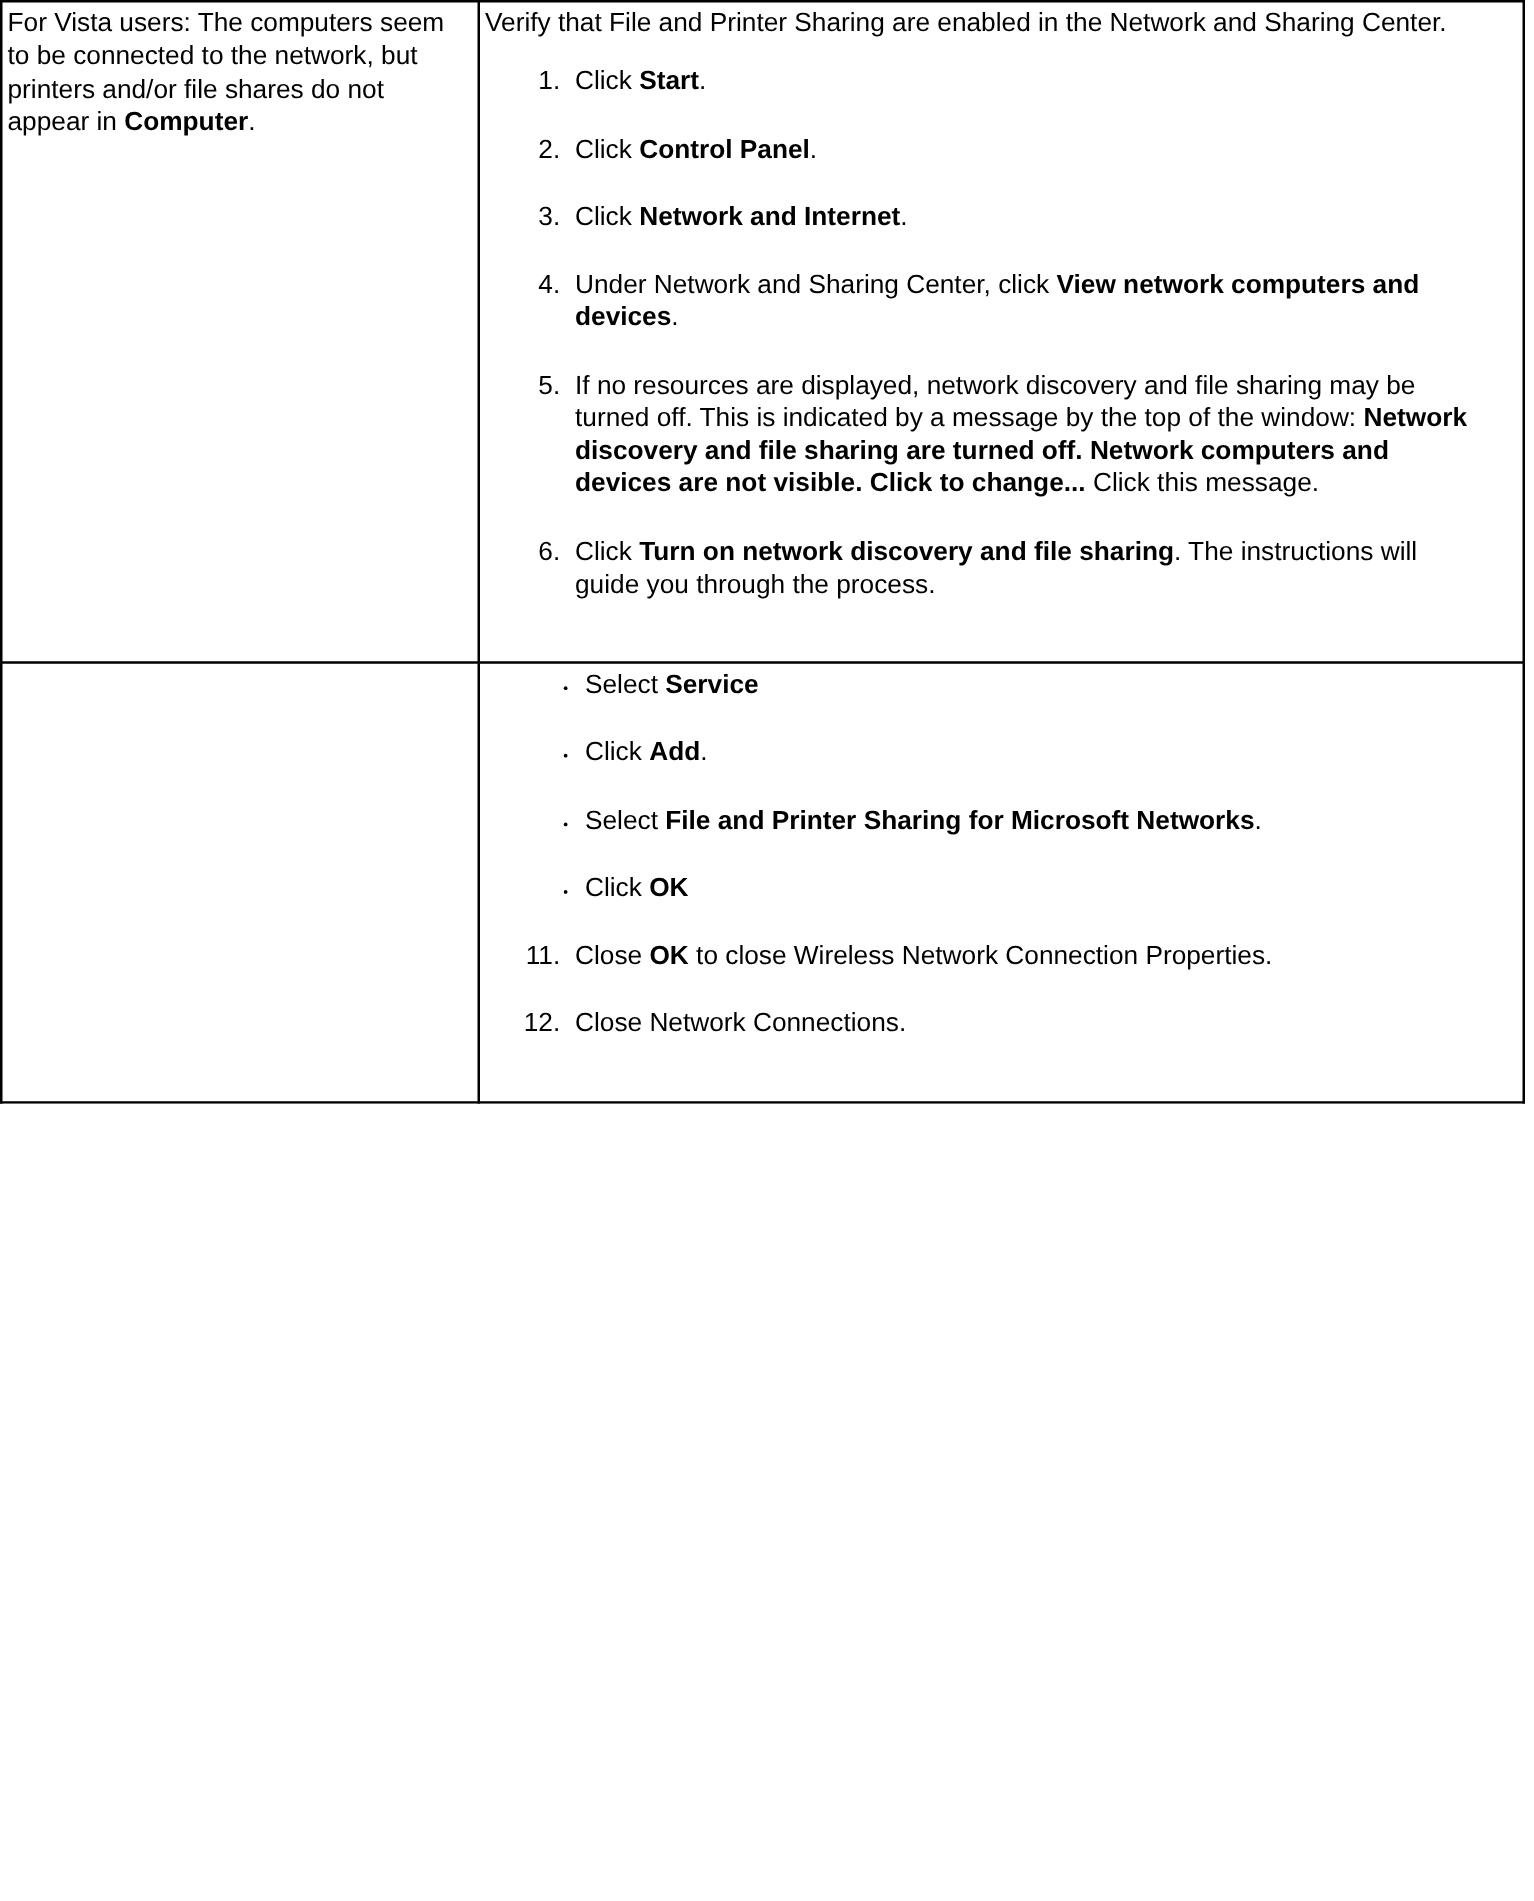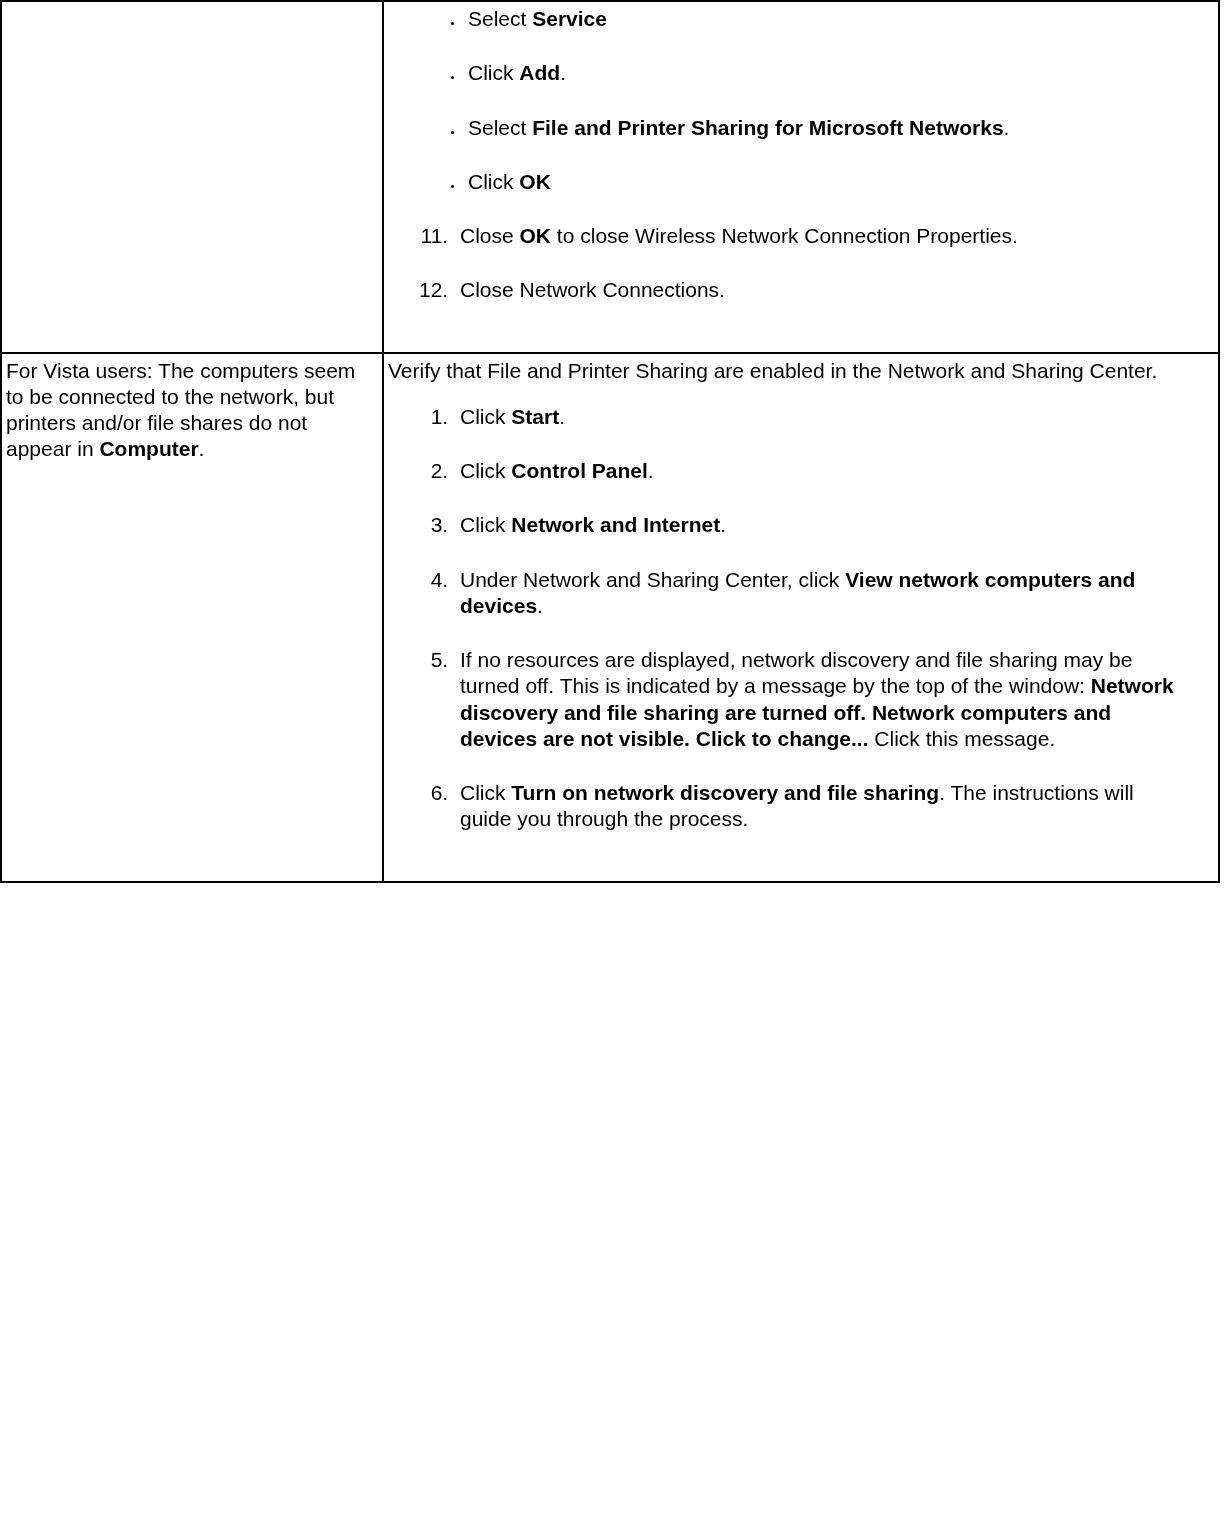--- a/index.html
+++ b/index.html
@@ -73,52 +73,20 @@
 
 <table class="doc-table">
   <colgroup>
     <col class="left-col">
     <col class="right-col">
   </colgroup>
 
   <tbody>
       <tr>
     <td>
-      <div class="cell-inner"></div>
-    </td>
-    <td>
-      <div class="cell-inner">
-        <ul class="disc">
-          <li>
-            <span>Select </span><b>Service</b><span></span>
-          </li>
-          <li>
-            <span>Click </span><b>Add</b><span>.</span>
-          </li>
-          <li>
-            <span>Select </span><b>File and Printer Sharing for Microsoft Networks</b><span>.</span>
-          </li>
-          <li>
-            <span>Click </span><b>OK</b><span></span>
-          </li>
-        </ul>
-        <ol class="numbered" start="11">
-          <li>
-            <span>Close </span><b>OK</b><span> to close Wireless Network Connection Properties.</span>
-          </li>
-          <li>
-            <span>Close Network Connections.</span>
-          </li>
-        </ol>
-      </div>
-    </td>
-  </tr>
-
-  <tr>
-    <td>
       <div class="cell-inner">
         <p class="intro-line">
           <span>For Vista users: The computers seem to be connected to the network, but printers and/or file shares do not appear in </span><b>Computer</b><span>.</span>
         </p>
       </div>
     </td>
     <td>
       <div class="cell-inner">
         <p class="intro-line">Verify that File and Printer Sharing are enabled in the Network and Sharing Center.</p>
         <ol class="numbered2">
@@ -137,14 +105,46 @@
           <li>
             <span>If no resources are displayed, network discovery and file sharing may be turned off. This is indicated by a message by the top of the window: </span><b>Network discovery and file sharing are turned off. Network computers and devices are not visible. Click to change...</b><span> Click this message.</span>
           </li>
           <li>
             <span>Click </span><b>Turn on network discovery and file sharing</b><span>. The instructions will guide you through the process.</span>
           </li>
         </ol>
       </div>
     </td>
   </tr>
+
+  <tr>
+    <td>
+      <div class="cell-inner"></div>
+    </td>
+    <td>
+      <div class="cell-inner">
+        <ul class="disc">
+          <li>
+            <span>Select </span><b>Service</b><span></span>
+          </li>
+          <li>
+            <span>Click </span><b>Add</b><span>.</span>
+          </li>
+          <li>
+            <span>Select </span><b>File and Printer Sharing for Microsoft Networks</b><span>.</span>
+          </li>
+          <li>
+            <span>Click </span><b>OK</b><span></span>
+          </li>
+        </ul>
+        <ol class="numbered" start="11">
+          <li>
+            <span>Close </span><b>OK</b><span> to close Wireless Network Connection Properties.</span>
+          </li>
+          <li>
+            <span>Close Network Connections.</span>
+          </li>
+        </ol>
+      </div>
+    </td>
+  </tr>
 </tbody>
   </table>
 
 </body></html>

